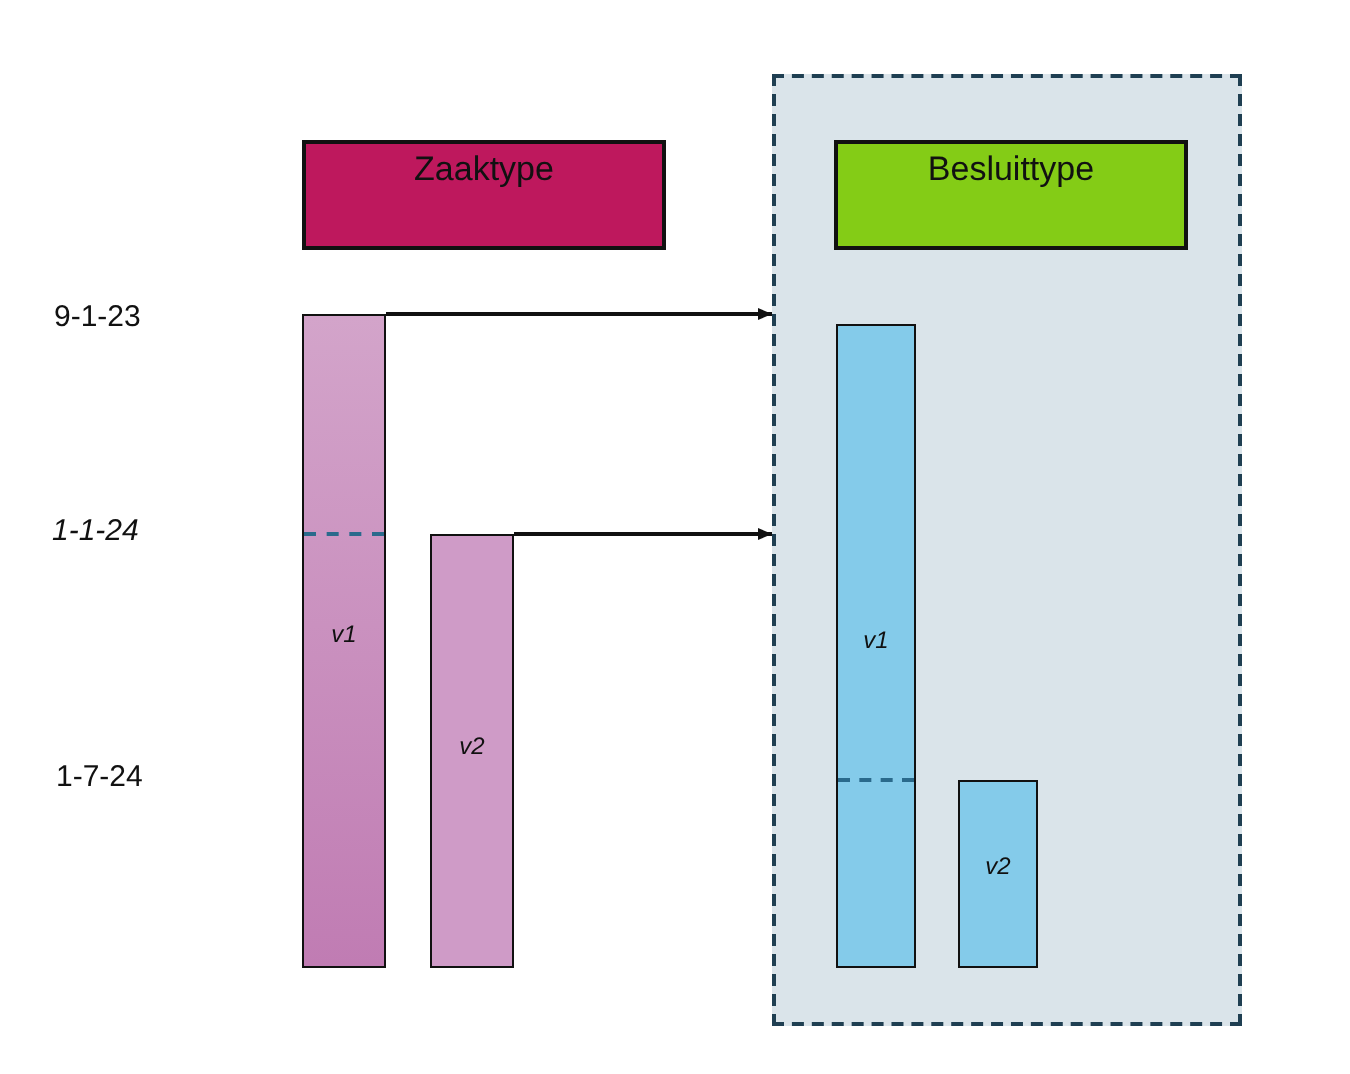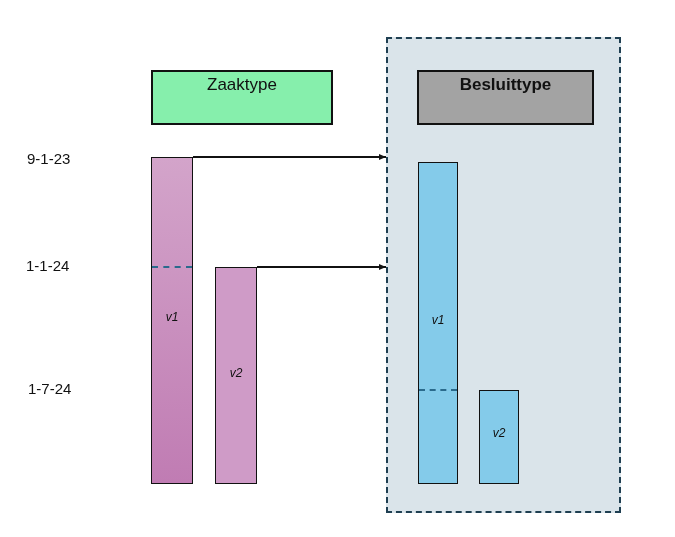--- a/index.html
+++ b/index.html
@@ -3,35 +3,35 @@
   <meta charset="utf-8">
   <style>
     html, body { margin: 0; padding: 0; background: #ffffff; }
     body { width: 675px; height: 537px; position: relative; overflow: hidden;
            font-family: "Liberation Sans", "DejaVu Sans", sans-serif; color: #111; }
     .abs { position: absolute; box-sizing: border-box; }
     .date-label { font-size: 15px; }
     .group { border: 2px dashed #1f3f52; background: #dae4ea; }
     .header-box { border: 2px solid #111; text-align: center; font-size: 17px; line-height: 22px; padding-top: 2px; }
     .header-box .sub { font-style: italic; }
-    .zaak { background: #86efac; }
-    .besluit { background: #a3a3a3; font-weight: bold; }
+    .zaak { background: #be185d; }
+    .besluit { background: #84cc16; }
     .bar { border: 1.3px solid #111; }
     .bar-zv1 { background: linear-gradient(to bottom, #d3a4ca, #c07cb3); }
     .bar-zv2 { background: #cf9bc7; }
     .bar-b { background: #84cbea; }
     .vlabel { font-style: italic; font-size: 12px; position: absolute; left: 0; right: 0; text-align: center; }
     .dash { border-top: 2px dashed #2a6a8c; height: 0; }
     svg.arrows { position: absolute; left: 0; top: 0; }
   </style>
 </head>
 <body>
 
 <div class="abs date-label" style="left:27px; top:150px;">9-1-23</div>
-<div class="abs date-label" style="left:26px; top:257px;">1-1-24</div>
+<div class="abs date-label" style="left:26px; top:257px;font-style:italic;">1-1-24</div>
 <div class="abs date-label" style="left:28px; top:380px;">1-7-24</div>
 
 <div class="abs group" style="left:386px; top:37px; width:235px; height:476px;"></div>
 
 <div class="abs header-box zaak" style="left:151px; top:70px; width:182px; height:55px;">
   <div>Zaaktype</div>
 </div>
 
 <div class="abs header-box besluit" style="left:417px; top:70px; width:177px; height:55px;">
   <div>Besluittype</div>

